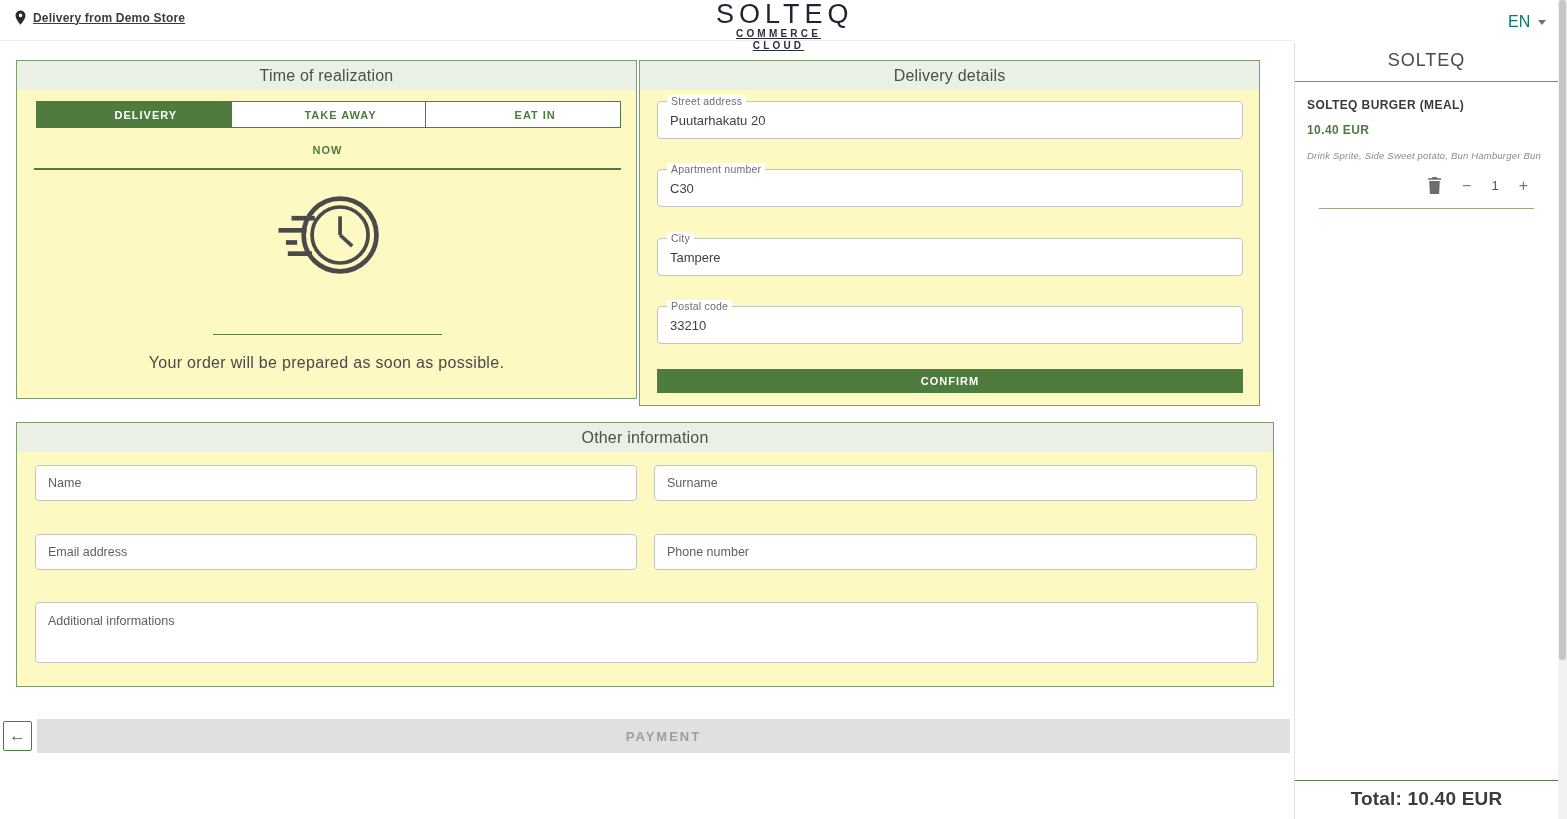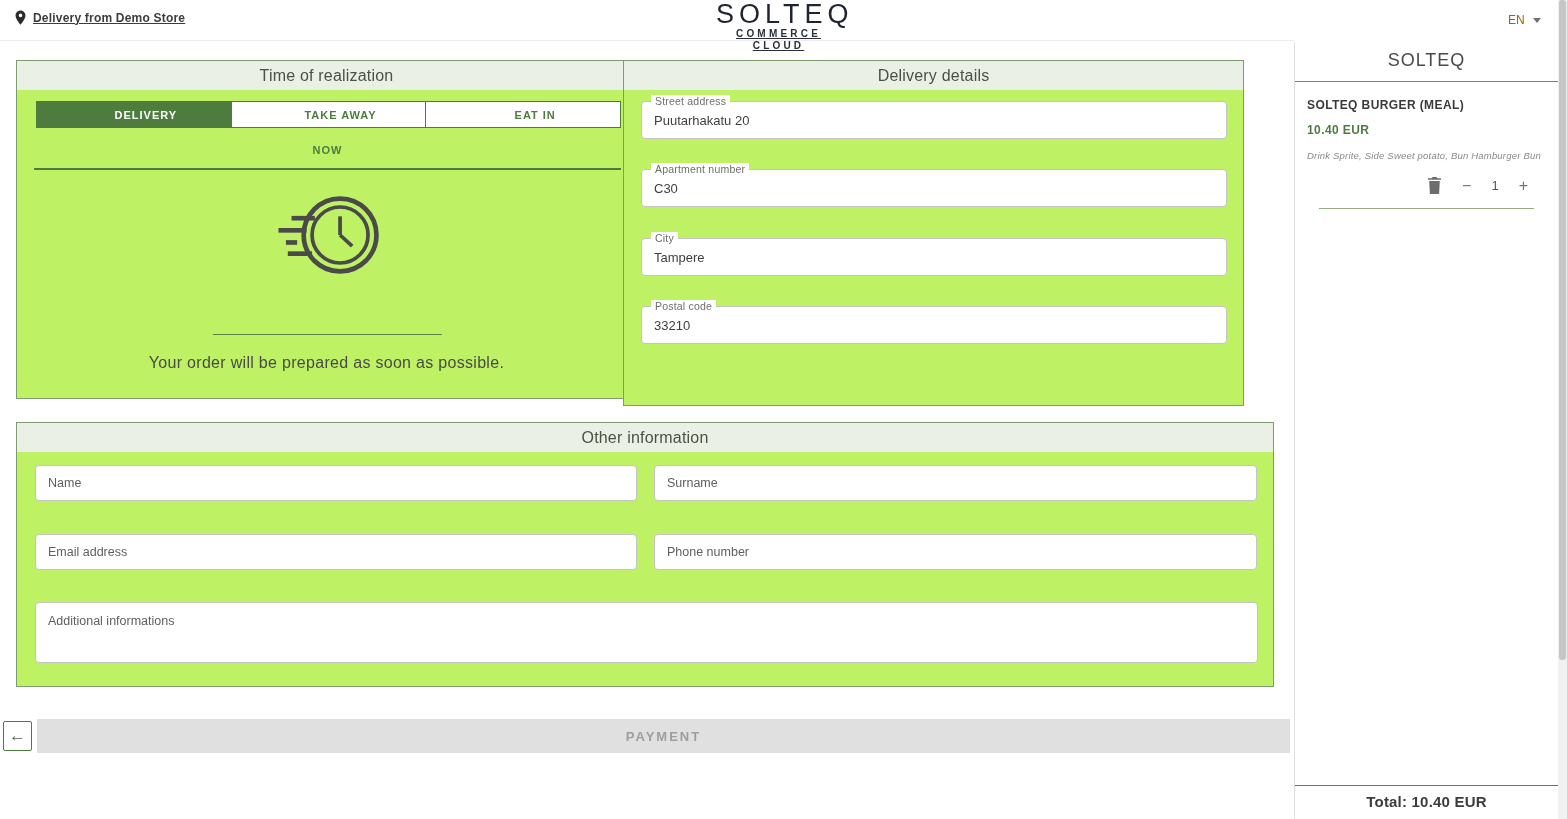--- a/index.html
+++ b/index.html
@@ -10,43 +10,43 @@
   }
   
   .header { position:absolute; left:0; top:0; width:1294px; height:41px; background:#fff; border-bottom:1px solid #ededed; }
   .store-link { position:absolute; left:12px; top:9px; display:flex; align-items:center; gap:4px; cursor:pointer; }
   .store-link .pin { width:17px; height:17px; }
   .store-link span { font-size:12px; font-weight:bold; color:#3c3c3c; text-decoration:underline; letter-spacing:.2px; }
   .logo { position:absolute; left:716px; top:0px; width:125px; text-align:center; }
   .logo .logo-title { font-size:27px; font-weight:normal; letter-spacing:5px; color:#1f2430; line-height:28px; }
   .logo .logo-sub { font-size:10px; font-weight:bold; letter-spacing:3.2px; color:#2a2f3a; line-height:12px;text-decoration:underline; }
   .lang-box { position:absolute; left:1508px; top:13px; display:flex; align-items:center; gap:8px; cursor:pointer; }
-  .lang-box .lang-label { font-size:12px; color:#a16207; }
+  .lang-box .lang-label { font-size:16px; color:#0f766e; }
   .caret { width:0; height:0; border-left:4px solid transparent; border-right:4px solid transparent; border-top:5px solid #707070; }
   
-  .panel { position:absolute; background:#bef264; border:1px solid #7e9c6e; }
+  .panel { position:absolute; background:#fef9c3; border:1px solid #7e9c6e; }
   .panel-head { height:29px; background:#eaf0e5; display:flex; align-items:center; justify-content:center; }
   .panel-head .panel-title { font-size:16px; color:#4a5244; letter-spacing:.2px; }
   
   .panel-time { left:16px; top:60px; width:621px; height:339px; }
   .tabs { position:absolute; left:19px; top:40px; width:585px; display:flex; }
   .tab { flex:1; height:27px; display:flex; align-items:center; justify-content:center;
          font-size:11px; font-weight:bold; letter-spacing:1px; border:1px solid #4d7c3e;
          color:#4d7c3e; background:#fff; cursor:pointer;padding-left:24px; }
   .tab + .tab { border-left:none; }
   .tab.selected { background:#4d7c3e; color:#fff; }
   .modes { position:absolute; left:17px; top:75px; width:587px; display:flex; }
   .mode { flex:1; text-align:center; font-size:11px; font-weight:bold; letter-spacing:1px;
           color:#757575; padding:8px 0 12px 0; cursor:pointer; border-bottom:2px solid transparent; }
   .mode.active { color:#4d7c3e; border-bottom:2px solid #4d7c3e; }
   .clock-wrap { position:absolute; left:0; top:130px; width:100%; display:flex; justify-content:center; }
   .time-divider { position:absolute; left:196px; top:273px; width:229px; border-top:1px solid #5d8049; }
   .time-message { position:absolute; left:0; top:293px; width:100%; text-align:center; font-size:16px; color:#4a4a4a; letter-spacing:.3px; }
   
-  .panel-delivery { left:623px; top:60px; width:621px; height:346px; }
+  .panel-delivery { left:639px; top:60px; width:621px; height:346px; }
   .field-outlined { position:absolute; left:17px; width:586px; height:38px; border:1px solid #c4c4c4; border-radius:4px; background:#fff; }
   .field-outlined .flabel { position:absolute; top:-7px; left:9px; background:#fff; padding:0 4px; font-size:10.5px; color:#6e6e6e; letter-spacing:.2px; }
   .field-outlined input { position:absolute; left:0; top:0; width:100%; height:100%; border:none; outline:none; background:transparent;
                           padding:0 12px; font-size:13px; color:#3f3f3f; font-family:"Liberation Sans", sans-serif; }
   .confirm-btn { position:absolute; left:17px; top:308px; width:586px; height:24px; background:#4d7c3e; color:#fff;
                  border:none; font-size:11px; font-weight:bold; letter-spacing:1px; cursor:pointer; font-family:"Liberation Sans", sans-serif; }
   
   .panel-other { left:16px; top:422px; width:1258px; height:265px; }
   .field-plain { position:absolute; border:1px solid #c4c4c4; border-radius:4px; background:#fff; }
   .field-plain input, .field-plain textarea {
@@ -71,21 +71,21 @@
   .basket-item { padding:16px 12px 0 12px; }
   .bi-name { font-size:12px; font-weight:bold; letter-spacing:.4px; color:#3a3a3a; }
   .bi-price { font-size:12px; font-weight:bold; letter-spacing:.4px; color:#4d7c3e; margin-top:11px; }
   .bi-desc { font-size:9.5px; font-style:italic; color:#8a8a8a; margin-top:13px; letter-spacing:.2px; }
   .bi-controls { display:flex; justify-content:flex-end; align-items:center; gap:20px; margin-top:16px; padding-right:18px; }
   .bi-controls .qty-btn { font-size:16px; color:#757575; cursor:pointer; line-height:16px; }
   .bi-controls .qty-val { font-size:13px; color:#555; }
   .trash { width:15px; height:17px; cursor:pointer; }
   .basket-item-divider { border:none; border-top:1px solid #95ac87; margin:14px 12px 0 12px; }
   .basket-total { position:absolute; left:0; bottom:0; width:100%; border-top:1px solid #5d8049; padding:7px 0 9px 0;
-                  text-align:center; font-size:15px; font-weight:bold; color:#3c3c3c; background:#fff; letter-spacing:.2px; }
+                  text-align:center; font-size:19px; font-weight:bold; color:#3c3c3c; background:#fff; letter-spacing:.2px; }
   
   .scrollbar { position:absolute; right:0; top:0; width:9px; height:819px; background:#f1f1f1; }
   .scroll-thumb { position:absolute; left:1px; top:0; width:7px; height:660px; background:#c6c6c6; border-radius:3px; }
 </style>
 </head>
 <body>
 
 <div class="page">
 
   <div class="header">
@@ -146,20 +146,21 @@
       <input type="text" value="C30" style="">
     </div>
     <div class="field-outlined" style="top:177px;">
       <span class="flabel">City</span>
       <input type="text" value="Tampere" style="">
     </div>
     <div class="field-outlined" style="top:245px;">
       <span class="flabel">Postal code</span>
       <input type="text" value="33210" style="">
     </div>
+    <button class="confirm-btn">CONFIRM</button>
   </div>
 
   <div class="panel panel-other">
     <div class="panel-head">
       <span class="panel-title">Other information</span>
     </div>
     <div class="field-plain f-name">
       <input type="text" placeholder="Name" style="">
     </div>
     <div class="field-plain f-surname">

